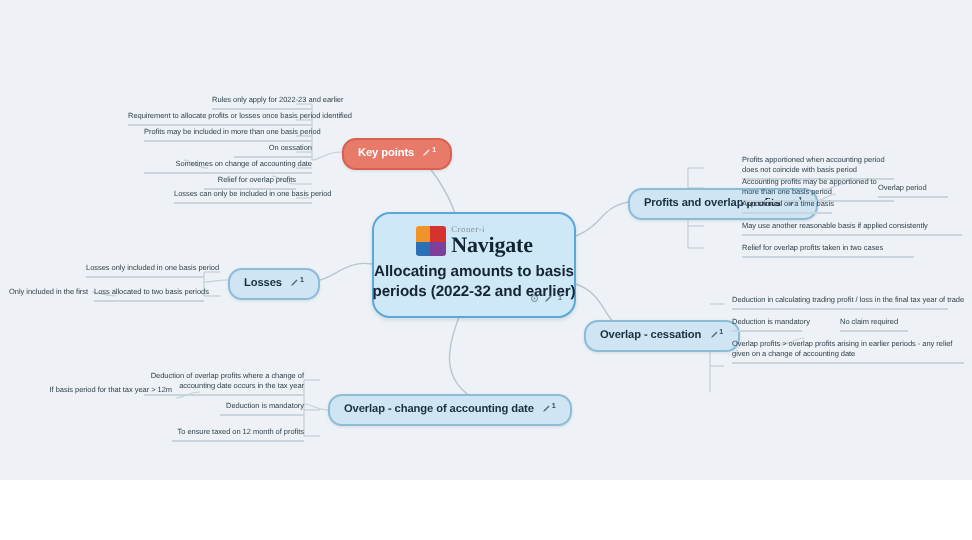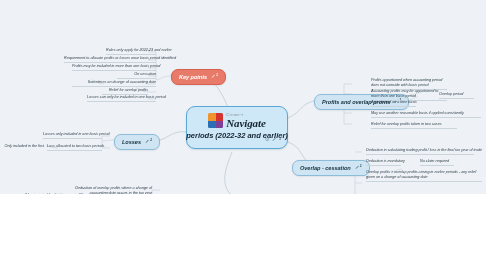--- a/index.html
+++ b/index.html
@@ -4,25 +4,24 @@
 <title>Mind Map</title>
 <style>
   html, body {
     margin: 0;
     padding: 0;
     background: #ffffff;
   }
   #canvas {
     position: relative;
     width: 486px;
-    height: 194px;
+    height: 240px;
     background: #eef2f6;
     overflow: hidden;
     font-family: "Liberation Sans", sans-serif;
-    font-style: italic;
     -webkit-font-smoothing: antialiased;
   }
   #edges {
     position: absolute;
     left: 0; top: 0;
     width: 486px;
     height: 270px;
     pointer-events: none;
   }
   .node {
@@ -219,20 +218,21 @@
           <i style="background:#d6332e"></i>
         <i style="background:#2b6fb5"></i>
           <i style="background:#7d3f98"></i>
       </span>
       <span class="brand-text">
         <span class="brand-top">Croner-i</span>
         <span class="brand-main">Navigate</span>
       </span>
     </div>
     <div class="root-title">
+      <span>Allocating amounts to basis</span>
       <span>periods (2022-32 and earlier)</span>
     </div>
     <div class="root-meta">
       <svg class="dot-ico" viewBox="0 0 10 10">
         <circle cx="5" cy="5" r="3.4" fill="none" stroke="#6b8699" stroke-width="1.1"></circle>
         <circle cx="5" cy="5" r="1" fill="#6b8699"></circle>
       </svg>
       <svg class="pencil" viewBox="0 0 10 10">
         <path d="M1.2,8.8 L2.2,6.6 L7.2,1.6 L8.4,2.8 L3.4,7.8 Z" fill="#5c7485"></path>
       </svg>

